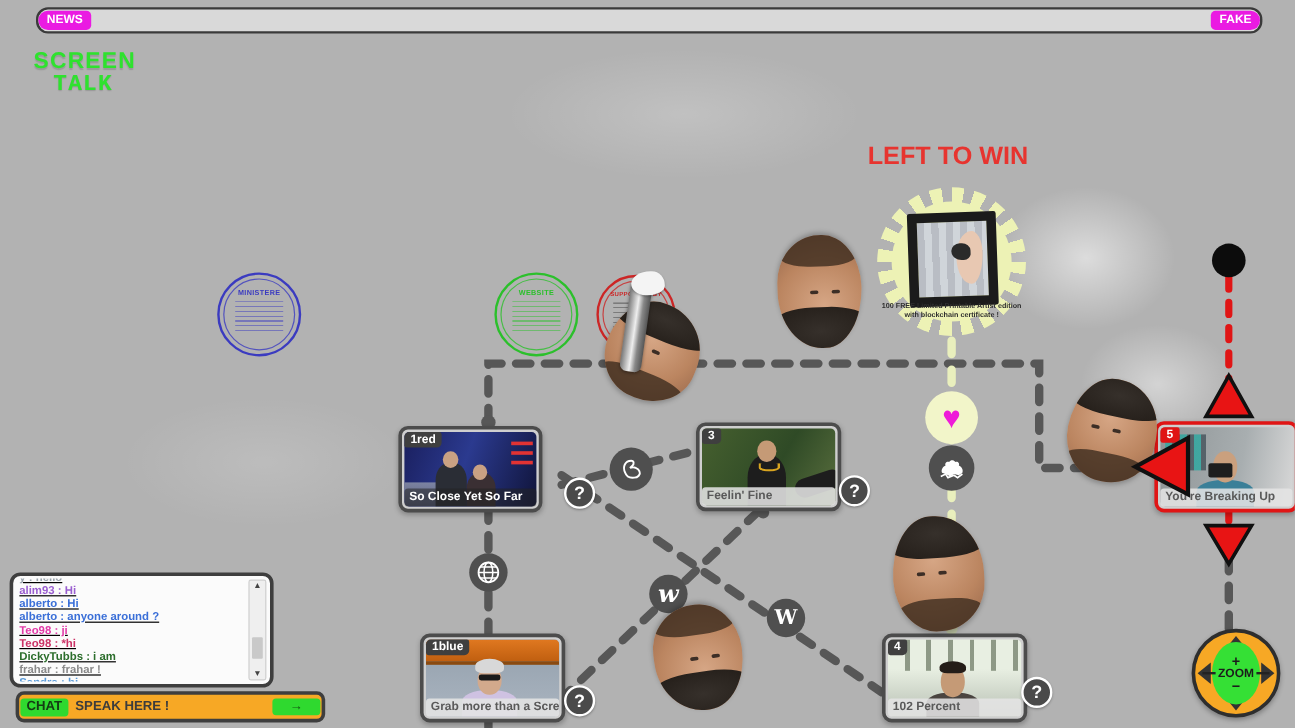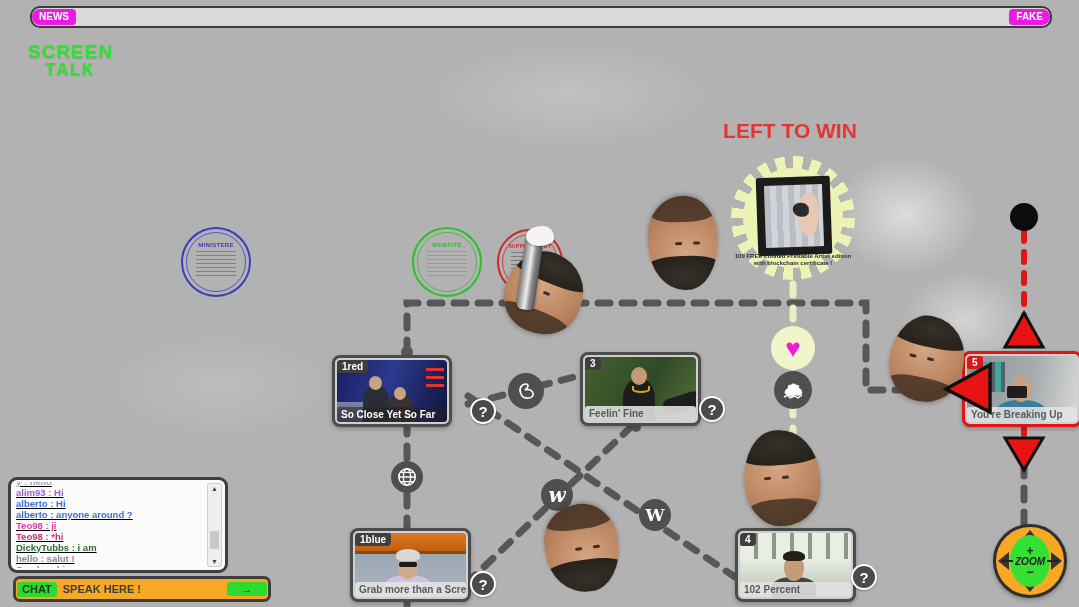--- a/index.html
+++ b/index.html
@@ -111,21 +111,21 @@
            border:3px solid #2e2e2e;z-index:6;box-shadow:0 2px 4px rgba(0,0,0,.3);}
   .tri{position:absolute;width:0;height:0;}
   .t-up{left:25px;top:3px;border-left:9px solid transparent;border-right:9px solid transparent;border-bottom:11px solid #333;}
   .t-down{left:25px;bottom:3px;border-left:9px solid transparent;border-right:9px solid transparent;border-top:11px solid #333;}
   .t-left{left:2px;top:25px;border-top:9px solid transparent;border-bottom:9px solid transparent;border-right:11px solid #333;}
   .t-right{right:2px;top:25px;border-top:9px solid transparent;border-bottom:9px solid transparent;border-left:11px solid #333;}
   .zoom-green{position:absolute;left:14px;top:8px;width:40px;height:52px;border-radius:50%;
               background:#35e035;display:flex;flex-direction:column;align-items:center;justify-content:center;}
   .zplus,.zminus{font-weight:bold;font-size:12px;line-height:10px;color:#1c1c1c;}
   .zoom-label{display:flex;align-items:center;width:56px;margin-left:0;justify-content:center;
-              font-weight:bold;font-size:10px;color:#1c1c1c;gap:2px;font-style:italic;}
+              font-weight:bold;font-size:10px;color:#1c1c1c;gap:2px;}
   .zoom-label::before,.zoom-label::after{content:"";height:2px;background:#222;flex:1;}
 </style>
 </head>
 <body>
 
 <div class="smoke" style="left:830px;top:155px;width:150px;height:120px;"></div>
 <div class="smoke" style="left:900px;top:270px;width:130px;height:100px;opacity:.8;"></div>
 <div class="smoke" style="left:420px;top:40px;width:300px;height:110px;opacity:.35;"></div>
 <div class="smoke" style="left:100px;top:330px;width:240px;height:110px;opacity:.25;"></div>
 
@@ -308,21 +308,21 @@
 
 <div class="abs chatbox">
   <div class="chat-list">
     <div class="m" style="color:#9aa4ac">y : hello</div>
     <div class="m" style="color:#9a5fd0">alim93 : Hi</div>
     <div class="m" style="color:#3a6fd8">alberto : Hi</div>
     <div class="m" style="color:#3a6fd8">alberto : anyone around ?</div>
     <div class="m" style="color:#e23aa8">Teo98 : ji</div>
     <div class="m" style="color:#cc3366">Teo98 : *hi</div>
     <div class="m" style="color:#2c6e2c">DickyTubbs : i am</div>
-    <div class="m" style="color:#8a8a8a">hello : salut !</div>
+    <div class="m" style="color:#8a8a8a">frahar : frahar !</div>
     <div class="m" style="color:#5a9ad8">Sandra : hi</div>
 
   </div>
   <div class="scrollbar">
     <div class="sb-arrow">▲</div>
     <div class="sb-thumb"></div>
     <div class="sb-arrow down">▼</div>
   </div>
 </div>
 <div class="abs chatbar">

